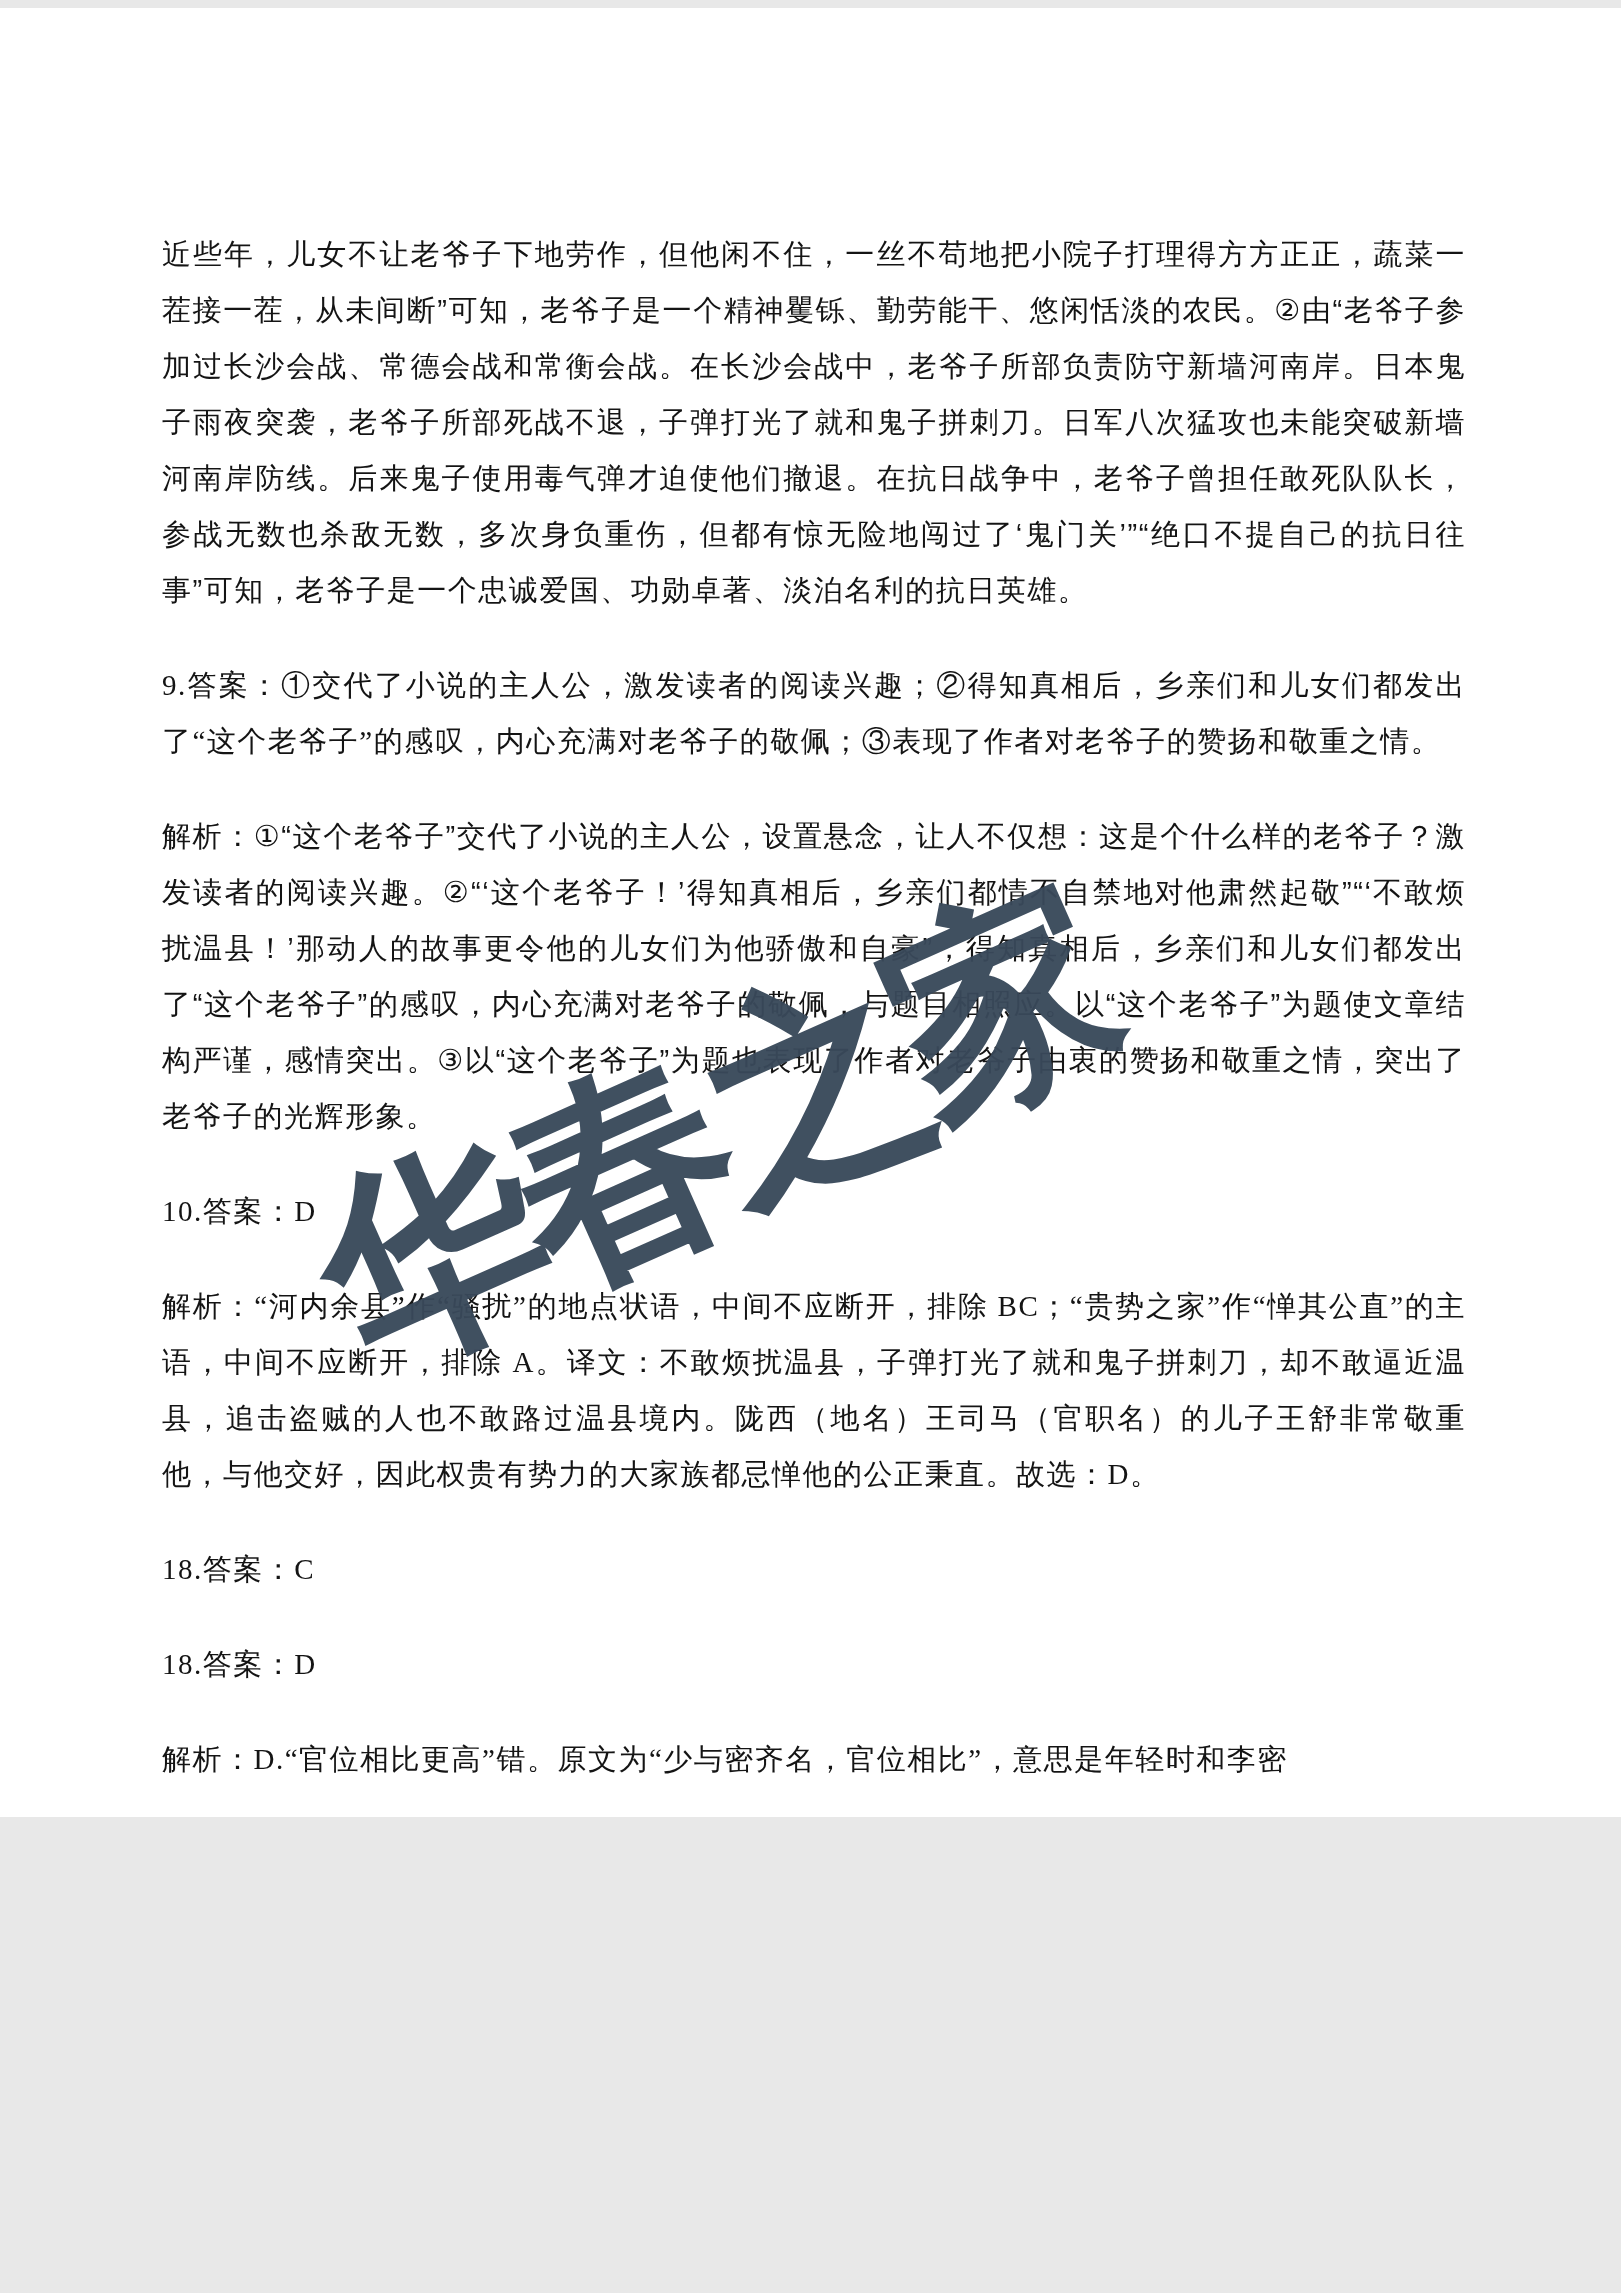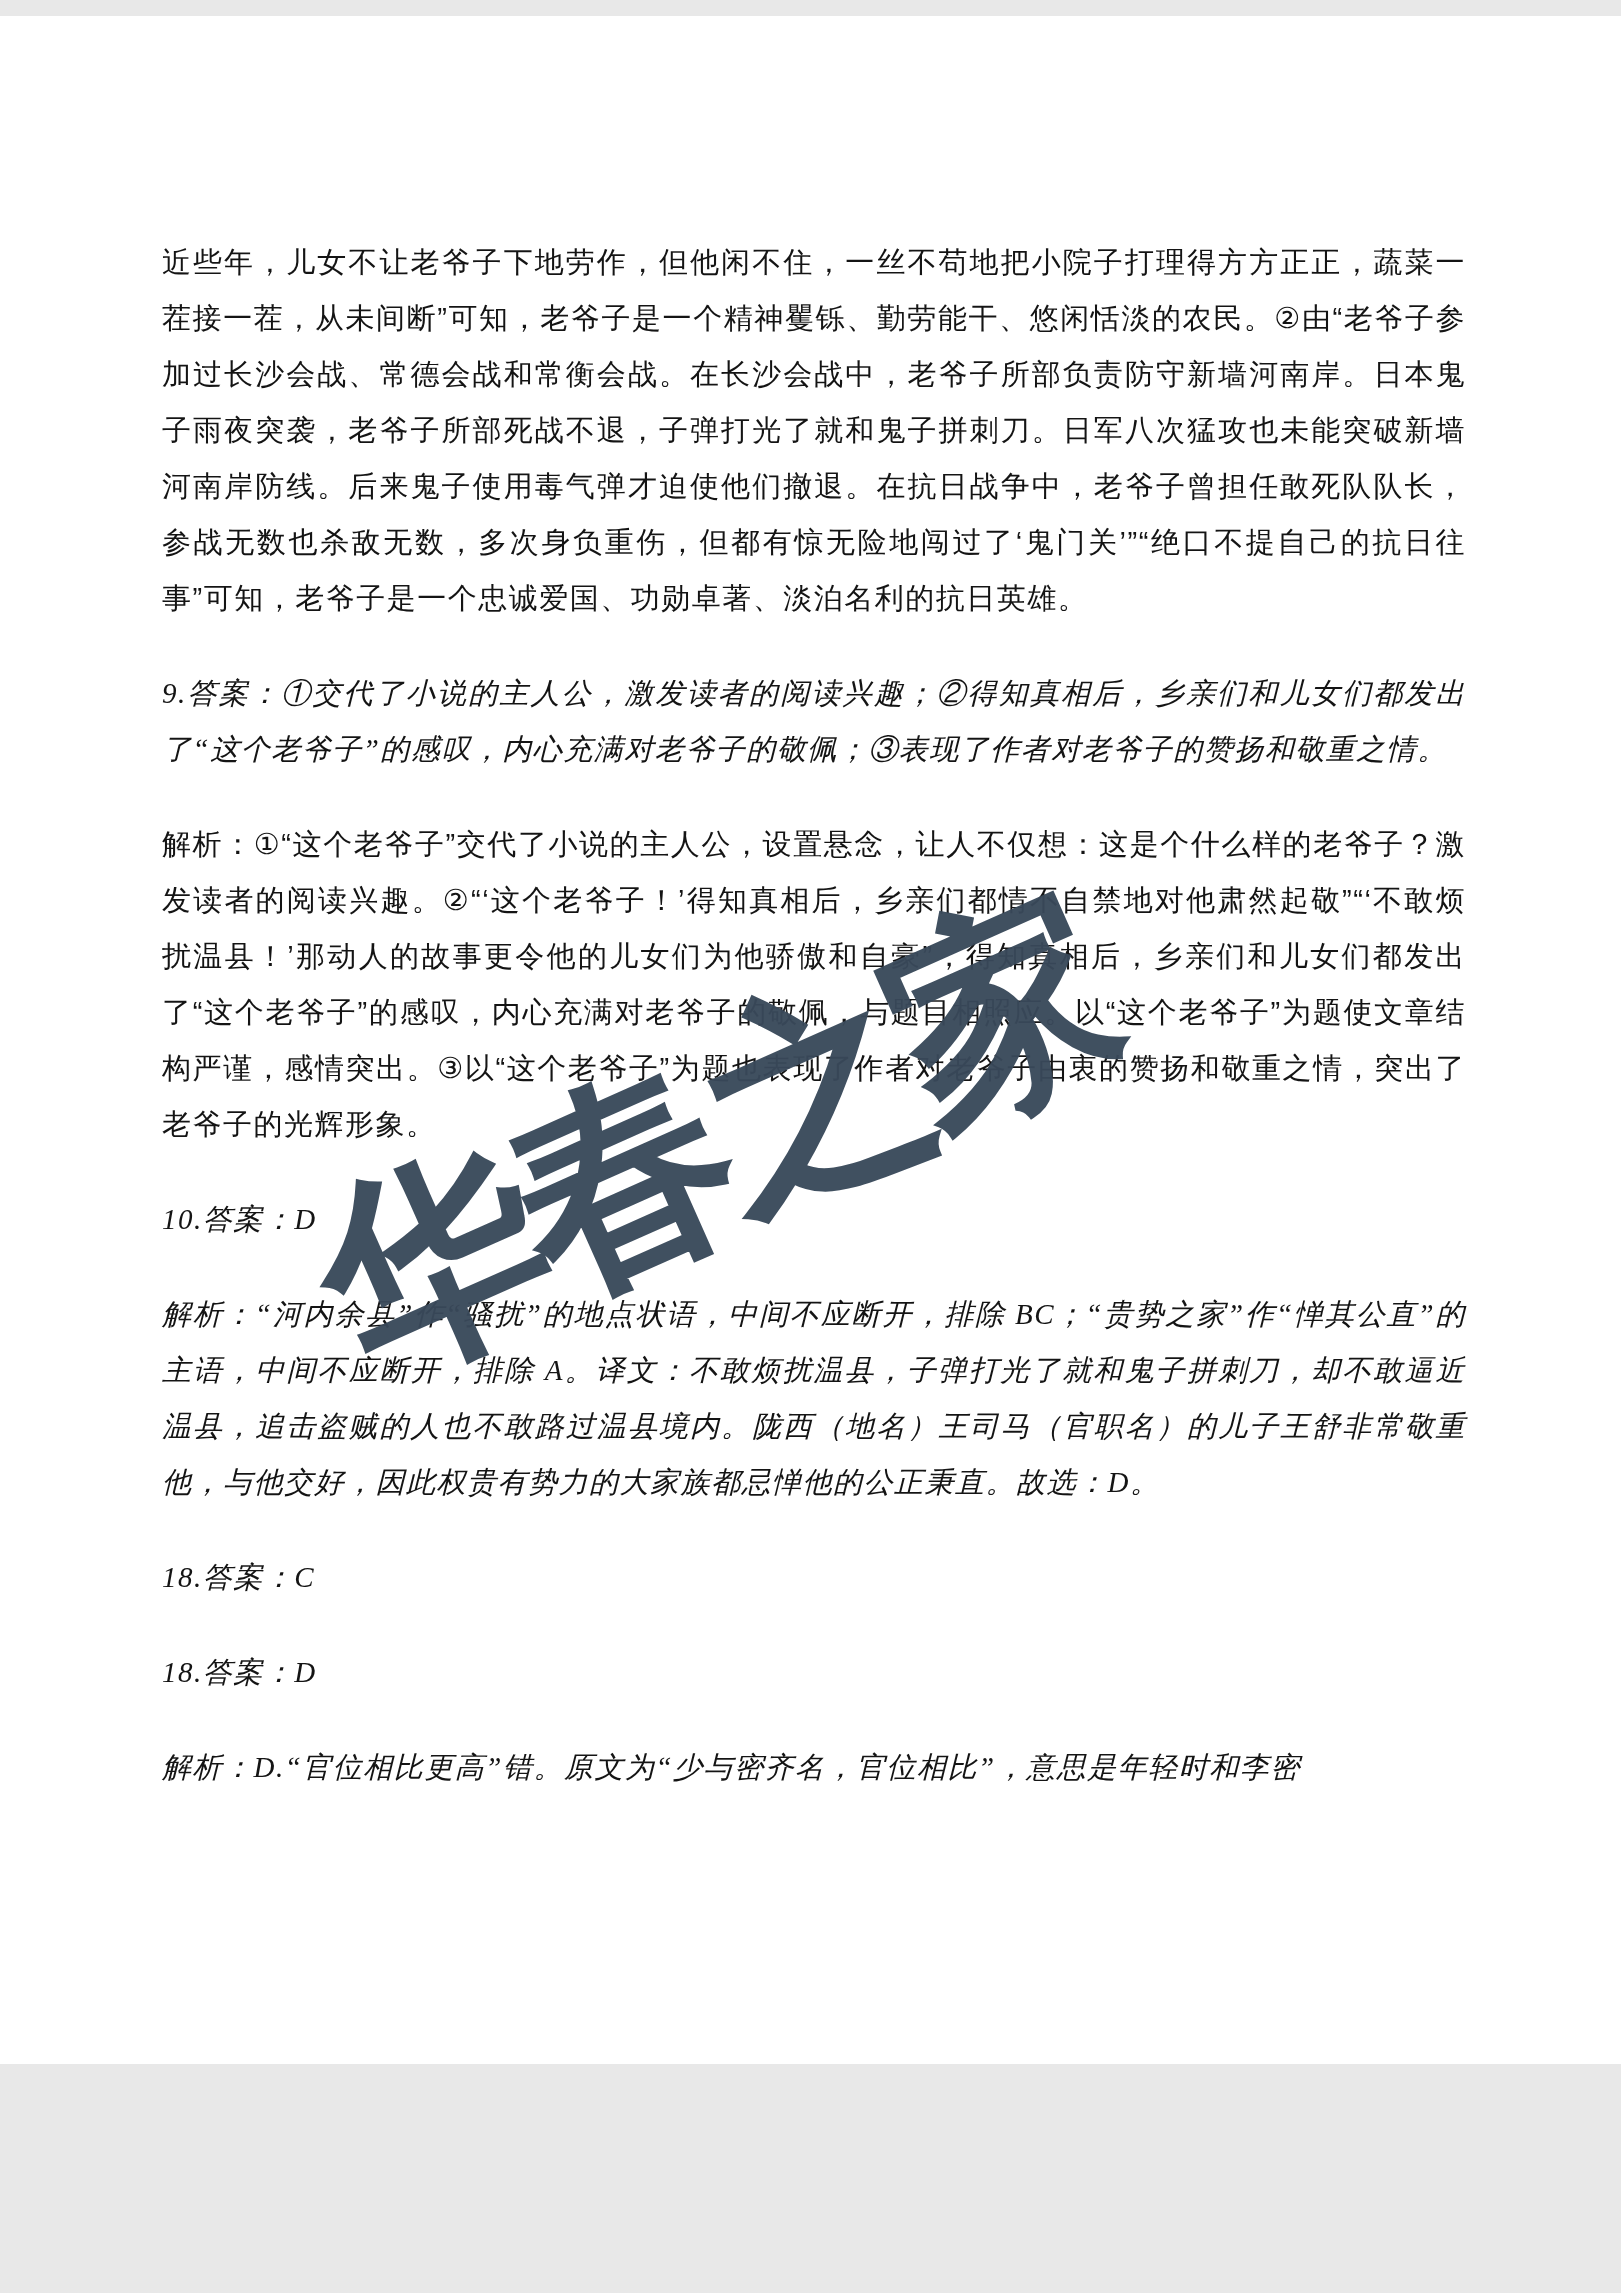--- a/index.html
+++ b/index.html
@@ -3,22 +3,22 @@
 <meta charset="utf-8">
 <style>
   html, body {
     margin: 0;
     padding: 0;
     background: #e8e8e8;
   }
   .page {
     position: relative;
     width: 1621px;
-    height: 2048px;
-    margin: 16px auto;
+    height: 1809px;
+    margin: 8px auto;
     background: #ffffff;
     overflow: hidden;
   }
   .content {
     position: absolute;
     left: 162px;
     top: 218px;
     width: 1304px;
   }
   .para {
@@ -28,21 +28,20 @@
     letter-spacing: 1.5px;
     color: #141414;
     text-align: justify;
     text-justify: inter-ideograph;
   }
   .hei {
     font-family: "Liberation Sans", "DejaVu Sans", sans-serif;
   }
   .song {
     font-family: "Liberation Serif", "DejaVu Serif", serif;
-    font-style: italic;
   }
   .watermark {
     position: absolute;
     left: 333px;
     top: 1181px;
     font-size: 221px;
     line-height: 221px;
     font-weight: 700;
     letter-spacing: -13.7px;
     white-space: nowrap;

